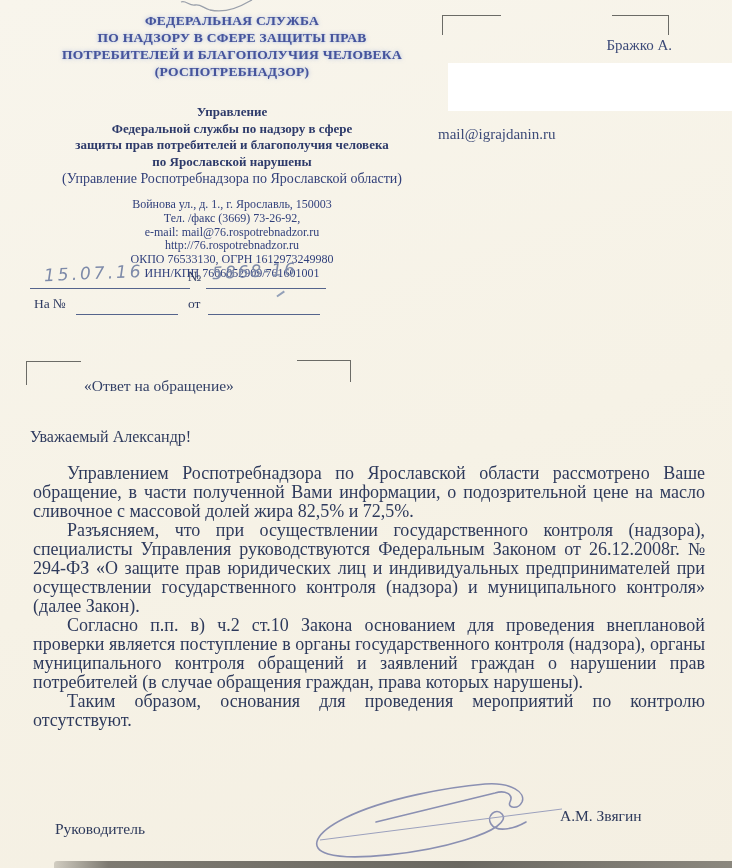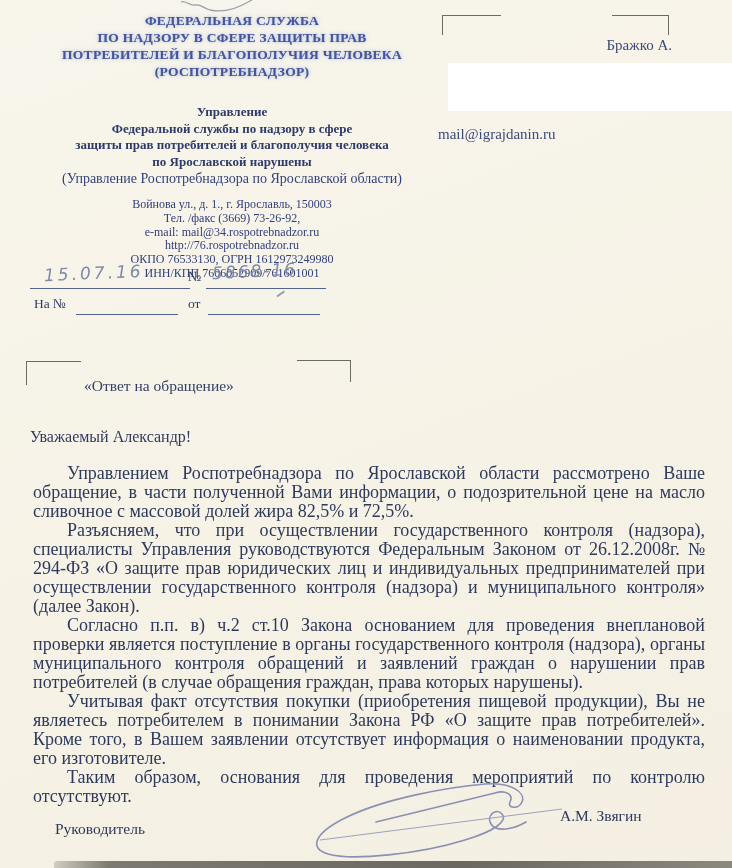--- a/index.html
+++ b/index.html
@@ -145,21 +145,21 @@
       <span class="dept-line">Управление</span>
       <span class="dept-line">Федеральной службы по надзору в сфере</span>
       <span class="dept-line">защиты прав потребителей и благополучия человека</span>
       <span class="dept-line">по Ярославской нарушены</span>
       <span class="dept-note">(Управление Роспотребнадзора по Ярославской области)</span>
     </div>
 
     <div class="contacts">
       <span class="contact-line">Войнова ул., д. 1., г. Ярославль, 150003</span>
       <span class="contact-line">Тел. /факс (3669) 73-26-92,</span>
-      <span class="contact-line">e-mail: mail@34.rospotrebnadzor.ru</span>
+      <span class="contact-line">e-mail: mail@76.rospotrebnadzor.ru</span>
       <span class="contact-line">http://76.rospotrebnadzor.ru</span>
       <span class="contact-line">ОКПО 76533130, ОГРН 1612973249980</span>
       <span class="contact-line">ИНН/КПП 7606052909/761601001</span>
     </div>
   </div>
 
   <div class="corner tl z1-left"></div>
   <div class="corner tr z1-right"></div>
 
   <div class="recipient-name">Бражко А.</div>
@@ -180,21 +180,20 @@
   <div class="corner tl z2-left"></div>
   <div class="corner tr z2-right"></div>
   <div class="subject">«Ответ на обращение»</div>
 
   <div class="salutation">Уважаемый Александр!</div>
 
   <div class="body-text">
     <p>Управлением Роспотребнадзора по Ярославской области рассмотрено Ваше обращение, в части полученной Вами информации, о подозрительной цене на масло сливочное с массовой долей жира 82,5% и 72,5%.</p>
     <p>Разъясняем, что при осуществлении государственного контроля (надзора), специалисты Управления руководствуются Федеральным Законом от 26.12.2008г. № 294-ФЗ «О защите прав юридических лиц и индивидуальных предпринимателей при осуществлении государственного контроля (надзора) и муниципального контроля» (далее Закон).</p>
     <p>Согласно п.п. в) ч.2 ст.10 Закона основанием для проведения внеплановой проверки является поступление в органы государственного контроля (надзора), органы муниципального контроля обращений и заявлений граждан о нарушении прав потребителей (в случае обращения граждан, права которых нарушены).</p>
-    <p>Учитывая факт отсутствия покупки (приобретения пищевой продукции), Вы не являетесь потребителем в понимании Закона РФ «О защите прав потребителей». Кроме того, в Вашем заявлении отсутствует информация о наименовании продукта, его изготовителе.</p>
     <p>Таким образом, основания для проведения мероприятий по контролю отсутствуют.</p>
   </div>
 
   <div class="sig-position">Руководитель</div>
 
   <svg class="sig-svg" width="280" height="84" viewBox="0 0 280 84">
     <path d="M86,44 L205,15 C215,12 224,16 220,24 C217,30 228,32 232,24 C236,15 222,4 195,6 C160,9 95,20 55,40 C25,55 18,70 38,76 C62,83 130,76 175,62 C205,53 218,43 212,36 C206,29 196,38 201,46 C206,54 222,52 236,44" fill="none" stroke="#8b90b2" stroke-width="1.6" stroke-linecap="round"></path>
     <path d="M30,62 L272,31" fill="none" stroke="#9ba0bd" stroke-width="1"></path>
   </svg>
 

